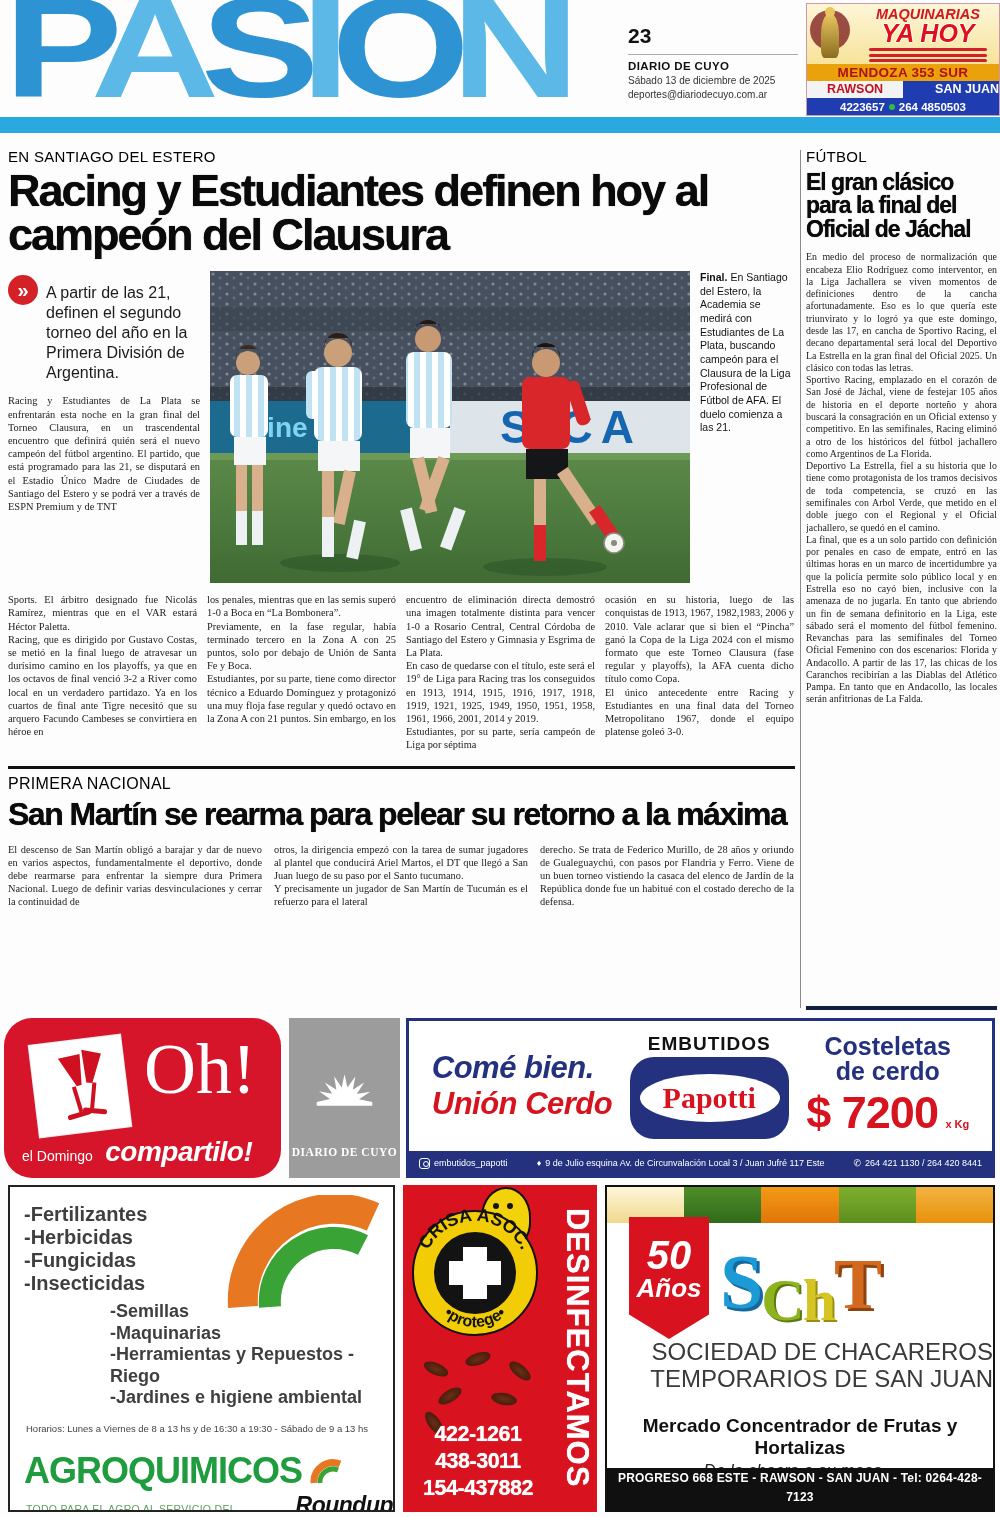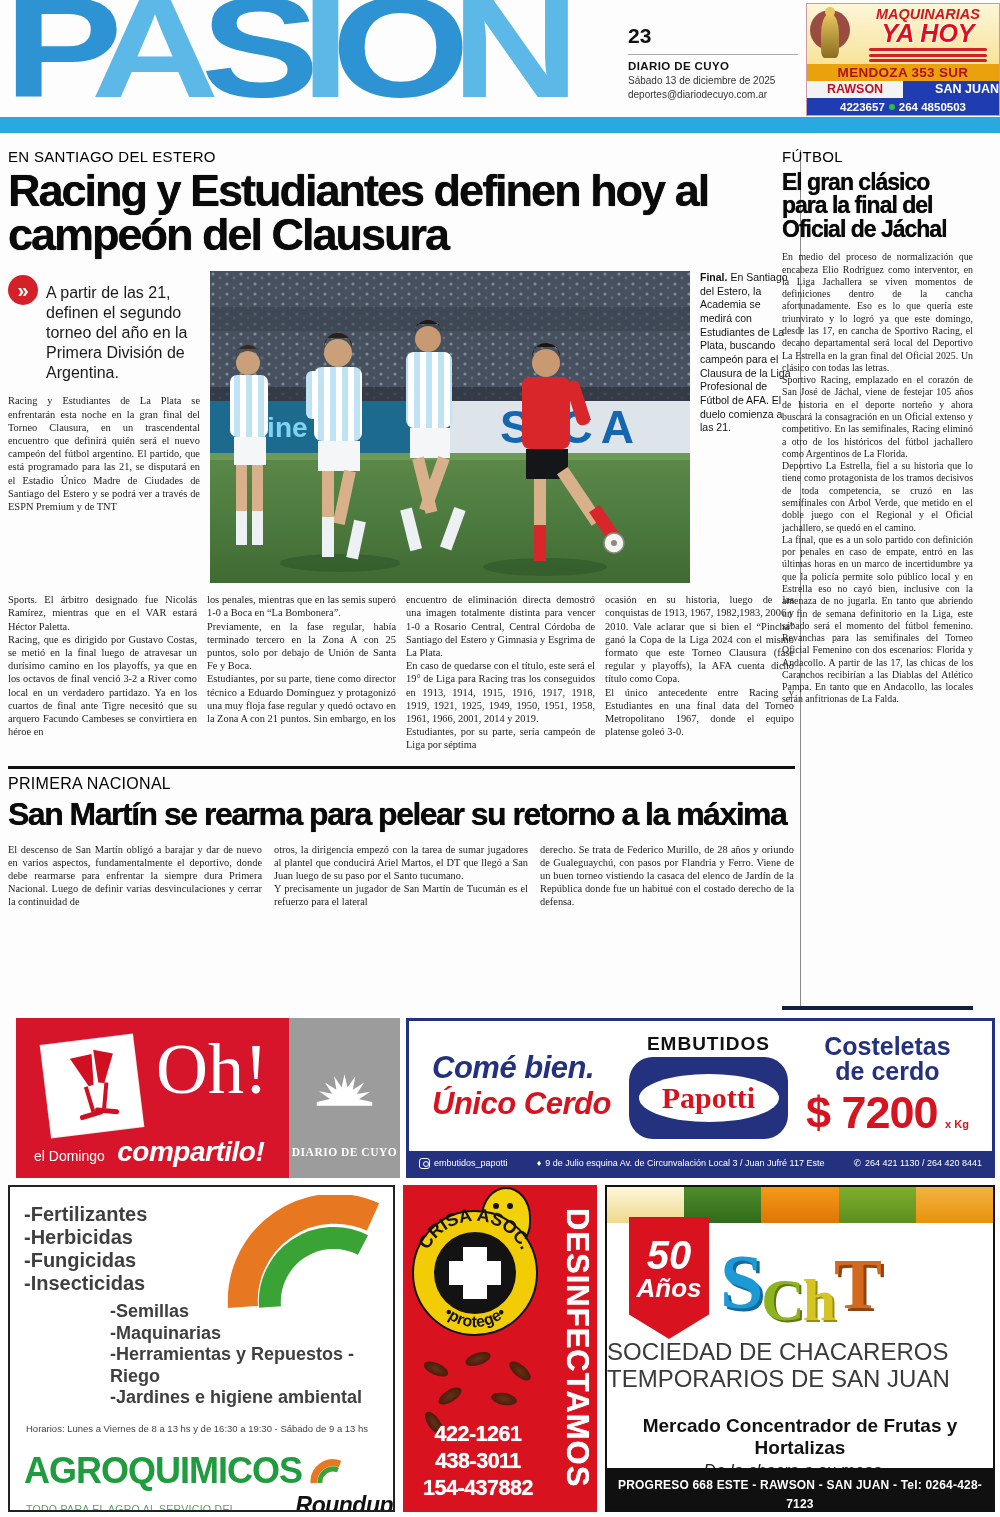--- a/index.html
+++ b/index.html
@@ -54,28 +54,28 @@
   .caption-col b{margin-right:3px;}
   .rowB{display:flex;gap:10px;margin-top:10px;}
   .rowB .body{width:189px;flex:none;}
   .hrule{height:3px;background:#111;margin:14px 0 6px;}
   .kicker2{font-size:16px;}
   .headline2{margin:3px 0 10px;font-size:32px;font-weight:700;letter-spacing:-1.5px;color:#0a0a0a;
              text-shadow:0 0 .7px currentColor;white-space:nowrap;}
   .rowC{display:flex;gap:12px;}
   .rowC .body{width:254px;flex:none;}
   .vdivider{position:absolute;left:800px;top:150px;width:1px;height:858px;background:#8a8a8a;}
-  .main-right{position:absolute;left:782px;top:148px;width:191px;height:864px;overflow:hidden;z-index:1;}
+  .main-right{position:absolute;left:806px;top:148px;width:191px;height:864px;overflow:hidden;z-index:1;}
   .headline3{margin:6px 0 10px;font-size:23px;line-height:1.02;font-weight:700;letter-spacing:-1px;
              color:#0a0a0a;text-shadow:0 0 .7px currentColor;}
   .rbody{font-size:9.9px;line-height:1.24;}
   .r-endrule{position:absolute;bottom:2px;left:0;width:100%;height:4px;background:#10203e;}
   
-  .ad-oh{position:absolute;left:16px;top:1018px;width:277px;height:160px;background:#d6152b;z-index:3;
-         overflow:hidden;}
+  .ad-oh{position:absolute;left:4px;top:1018px;width:277px;height:160px;background:#d6152b;z-index:3;
+         overflow:hidden;border-radius:28px;}
   .oh-card{position:absolute;left:30px;top:22px;width:92px;height:92px;background:#fff;
            transform:rotate(-7deg);box-shadow:0 0 0 1px #eee;}
   .oh-title{position:absolute;left:140px;top:10px;font-family:"Liberation Serif",serif;font-size:72px;
             color:#fff;}
   .oh-bottom{position:absolute;left:18px;bottom:10px;color:#fff;white-space:nowrap;}
   .oh-sub1{font-size:14px;margin-right:8px;}
   .oh-sub2{font-size:28px;font-weight:700;font-style:italic;letter-spacing:-.5px;}
   .ad-diario{position:absolute;left:289px;top:1018px;width:111px;height:160px;background:#9c9c9c;z-index:3;
              text-align:center;}
   .dc-name{margin-top:4px;font-family:"Liberation Serif",serif;font-weight:700;font-size:11.5px;
@@ -140,25 +140,25 @@
                clip-path:polygon(0 0,100% 0,100% 80%,50% 100%,0 80%);color:#fff;text-align:center;
                font-style:italic;font-weight:700;}
   .r50{font-size:40px;margin-top:18px;line-height:1;}
   .ranos{font-size:26px;line-height:1;}
   .scht-logo{text-align:center;margin-top:14px;font-family:"Liberation Serif",serif;font-weight:700;
              letter-spacing:-2px;}
   .gS{font-size:78px;color:#1c9ad6;text-shadow:3px 3px 0 #16699c;}
   .gC{font-size:60px;color:#8db31e;vertical-align:-12px;text-shadow:2px 2px 0 #5d7a10;}
   .gH{font-size:60px;color:#d4c522;vertical-align:-12px;text-shadow:2px 2px 0 #9a8e12;}
   .gT{font-size:72px;color:#d2691e;text-shadow:3px 3px 0 #8f4410;}
-  .scht-org{text-align:left;font-size:24px;color:#3a3a3a;line-height:1.12;margin-top:4px;}
+  .scht-org{text-align:right;font-size:24px;color:#3a3a3a;line-height:1.12;margin-top:4px;}
   .scht-l1{text-align:center;font-size:19px;font-weight:700;color:#111;margin-top:22px;}
   .scht-l2{text-align:center;font-size:17px;font-style:italic;color:#222;margin-top:2px;}
   .scht-footer{position:absolute;left:0;bottom:0;width:100%;height:42px;background:#101010;color:#fff;
-               text-align:center;font-weight:700;font-size:12px;line-height:1.55;padding-top:8px;
+               text-align:center;font-weight:700;font-size:12px;line-height:1.55;padding-top:1px;
                box-sizing:border-box;letter-spacing:.2px;}
 </style>
 </head>
 <body>
 
 <div class="page">
 
   <div class="logo">
     <span class="lt1">P</span><span class="lt2">A</span><span class="lt1">S</span><span class="lt2">I</span><span class="lt1">Ó</span><span class="lt2">N</span>
   </div>
@@ -348,21 +348,21 @@
         <polygon points="30,86 44.3,82.8 32.4,74.3 46.7,77.1 38.8,64.8 51.2,72.7 48.8,58.2 56.9,70.3 60,56 63.2,70.3 71.7,58.4 69,72.7 81.2,64.8 73.3,77.2 87.8,74.8 75.7,82.9 90,86 90,90 30,90"></polygon>
       </g>
     </svg>
     <div class="dc-name">DIARIO DE CUYO</div>
   </div>
 
   <div class="ad-papotti">
     <div class="pp-main">
       <div class="pp-slogan">
         <div class="pp-s1">Comé bien.</div>
-        <div class="pp-s2">Único Cerdo</div>
+        <div class="pp-s2">Unión Cerdo</div>
       </div>
       <div class="pp-logo">
         <div class="pp-emb">EMBUTIDOS</div>
         <div class="pp-oval">
           <div class="pp-lens"></div>
           <div class="pp-name">Papotti</div>
         </div>
       </div>
       <div class="pp-offer">
         <div class="pp-o1">Costeletas</div>

